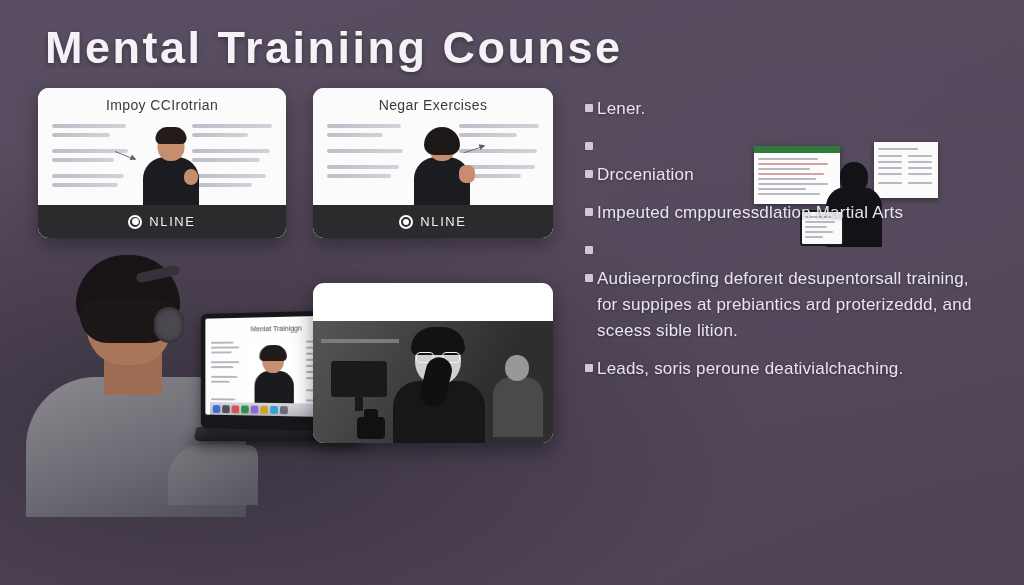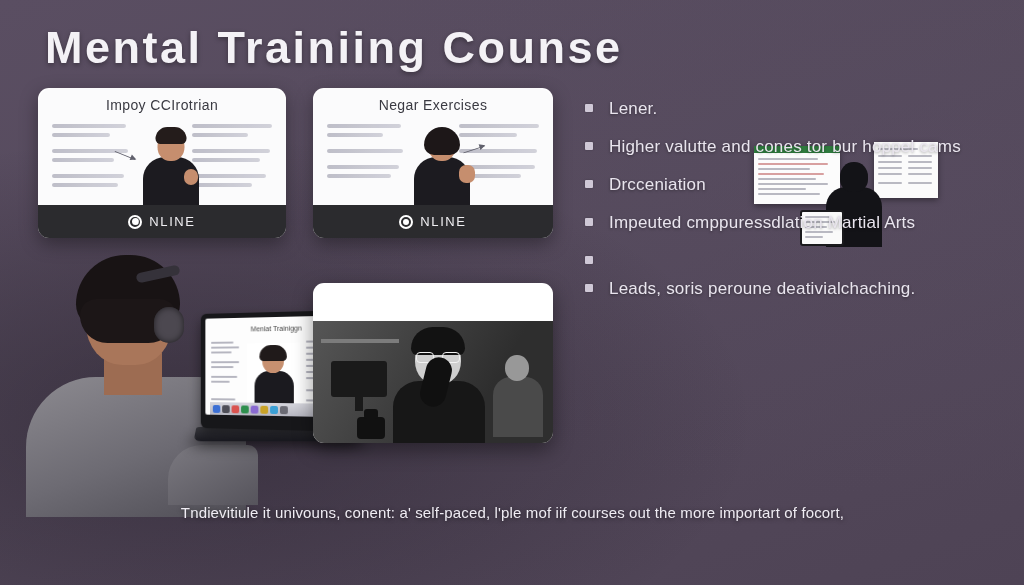--- a/index.html
+++ b/index.html
@@ -29,21 +29,21 @@
   }
 
   
   .card{
     position:absolute;
     background:#ffffff;
     border-radius:11px;
     overflow:hidden;
     box-shadow:0 6px 18px rgba(0,0,0,.35);
   }
-  .card-body{position:relative;background:#fbfbfc;height:100%;border-radius:15px;}
+  .card-body{position:relative;background:#fbfbfc;height:100%;}
   .card-title{
     position:absolute;left:0;right:0;top:9px;
     text-align:center;font-size:14px;color:#3a3a42;
     font-weight:500;letter-spacing:.4px;
     filter:blur(.25px);
   }
   .ph-col{position:absolute;top:36px;}
   .ph-line{
     height:4px;border-radius:2px;margin-bottom:5px;
     background:linear-gradient(90deg,#b9b9c4,#cfcfd8);
@@ -100,21 +100,21 @@
   }
   .ring-icon i{display:block;width:6px;height:6px;border-radius:50%;background:#fff;}
   .ring-icon.half i{width:7px;height:7px;border-radius:50%;background:#fff;
     clip-path:inset(0 0 0 0);}
 
   
   .bullets{
     position:absolute;left:585px;top:96px;width:400px;
   }
   .bullet{
-    display:flex;align-items:flex-start;gap:16px;
+    display:flex;align-items:flex-start;gap:4px;
     margin-bottom:12px;
   }
   .bullet .sq{
     flex:0 0 auto;width:8px;height:8px;margin-top:8px;
     background:#cfc8d6;border-radius:1px;
     box-shadow:0 0 2px rgba(0,0,0,.25);
   }
   .bullet .txt{
     color:#e9e5ee;font-size:17px;line-height:26px;
     letter-spacing:.2px;
@@ -469,36 +469,38 @@
     </div>
   </div>
 
   <div class="bullets">
     <div class="bullet">
       <span class="sq"></span>
       <span class="txt">Lener.</span>
     </div>
     <div class="bullet">
       <span class="sq"></span>
-      <span class="txt">Higher valutte and cones tor bur hoppel cams</span>
     </div>
     <div class="bullet">
       <span class="sq"></span>
       <span class="txt">Drcceniation</span>
     </div>
     <div class="bullet spaced">
       <span class="sq"></span>
       <span class="txt">Impeuted cmppuressdlation Martial Arts</span>
     </div>
     <div class="bullet">
       <span class="sq"></span>
     </div>
     <div class="bullet">
       <span class="sq"></span>
+      <span class="txt">Audiəerprocfing deforeıt desupentorsall training, for suppipes at prebiantics ard proterizeddd, and sceess sible lition.</span>
+    </div>
+    <div class="bullet">
+      <span class="sq"></span>
       <span class="txt">Leads, soris peroune deativialchaching.</span>
     </div>
   </div>
 
   <div class="caption">
-    <div>Tndievitiule it univouns, conent: a' self-paced, l'ple mof iif courses out the more importart of focort,</div>
   </div>
 
 </div>
 
 </body></html>

